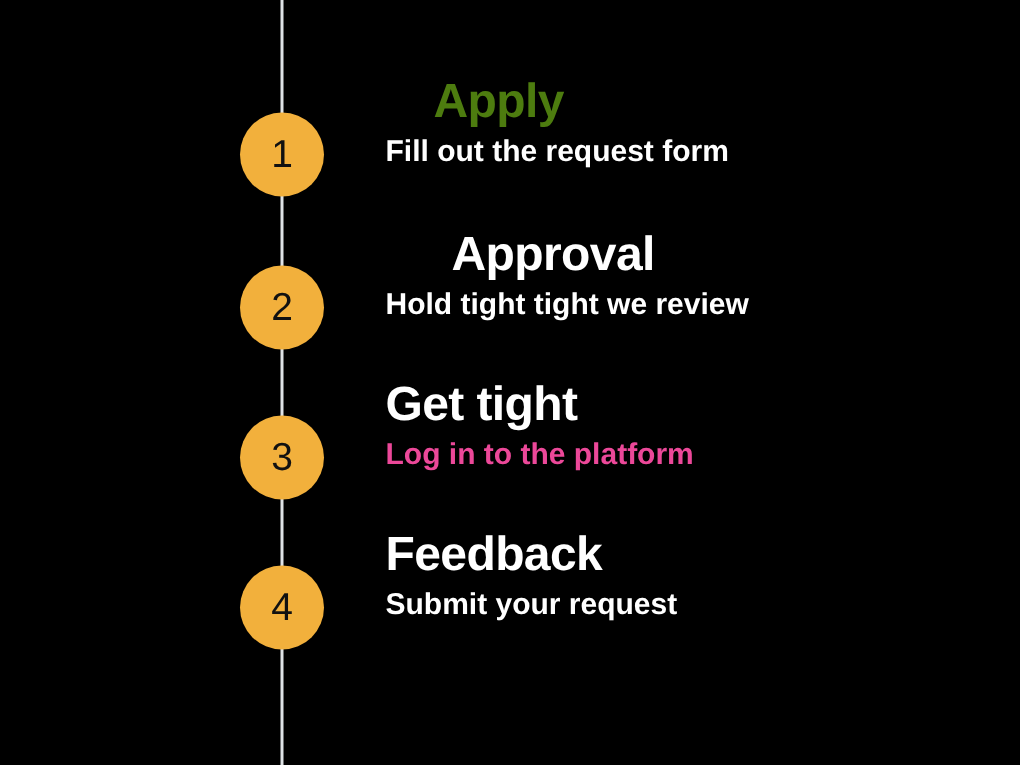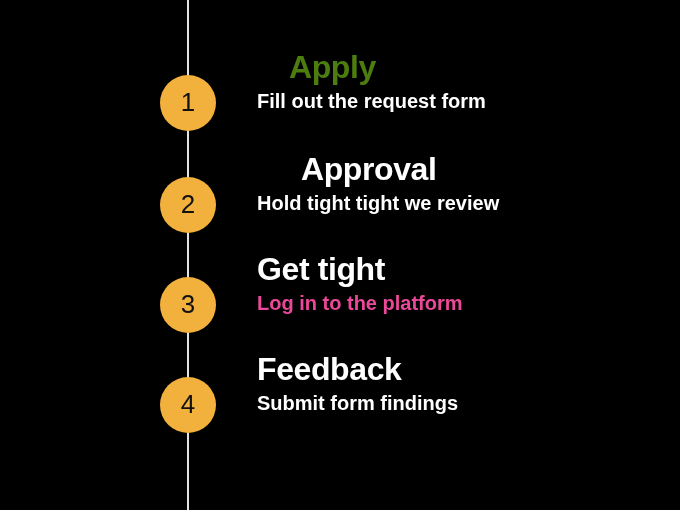--- a/index.html
+++ b/index.html
@@ -129,17 +129,17 @@
       <div class="step-subtitle" style="color: #ec4899;">Log in to the platform</div>
     </div>
   </div>
 
   <div class="timeline-step" style="top: 377px; height: 56px;">
     <div class="step-marker" style="width: 56px; height: 56px; left: 160px; background: rgb(242, 176, 60);">
       <span class="step-number" style="color: rgb(17, 17, 17);">4</span>
     </div>
     <div class="step-text">
       <div class="step-title" style="color: rgb(255, 255, 255);">Feedback</div>
-      <div class="step-subtitle" style="color: rgb(255, 255, 255);">Submit form findings</div>
+      <div class="step-subtitle" style="color: rgb(255, 255, 255);">Submit your request</div>
     </div>
   </div>
 
 </div>
 
 </body></html>

